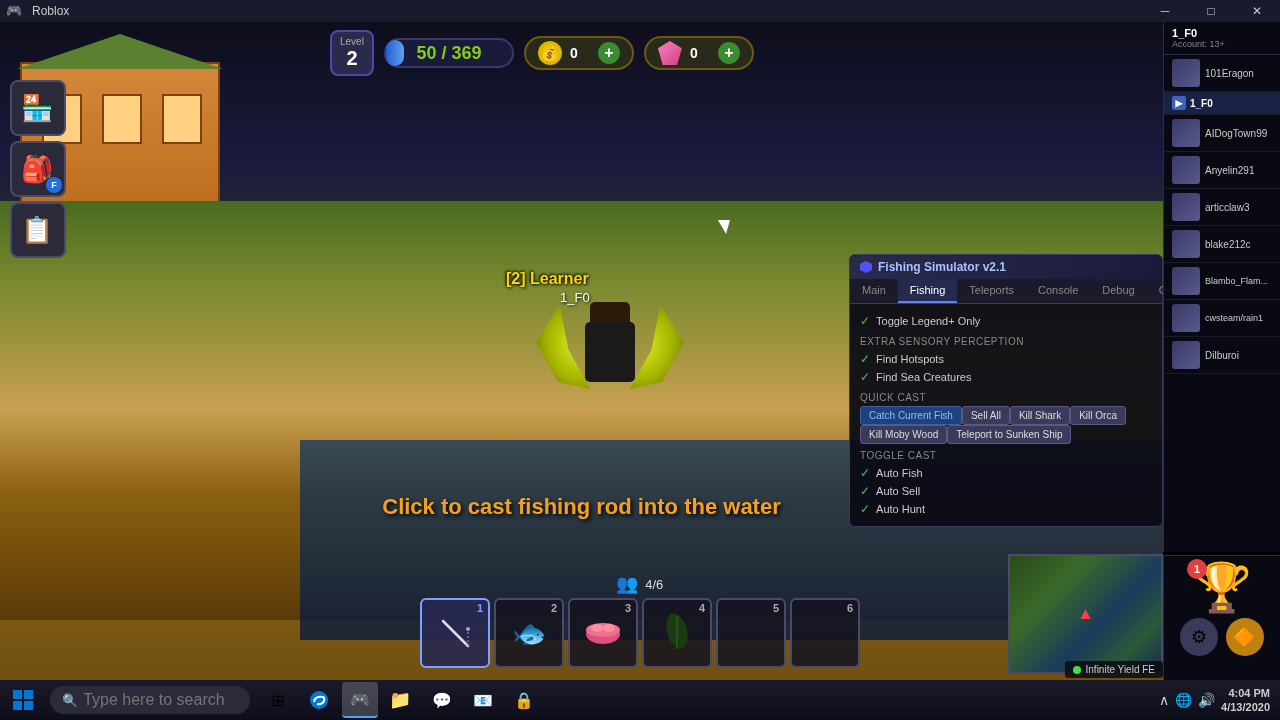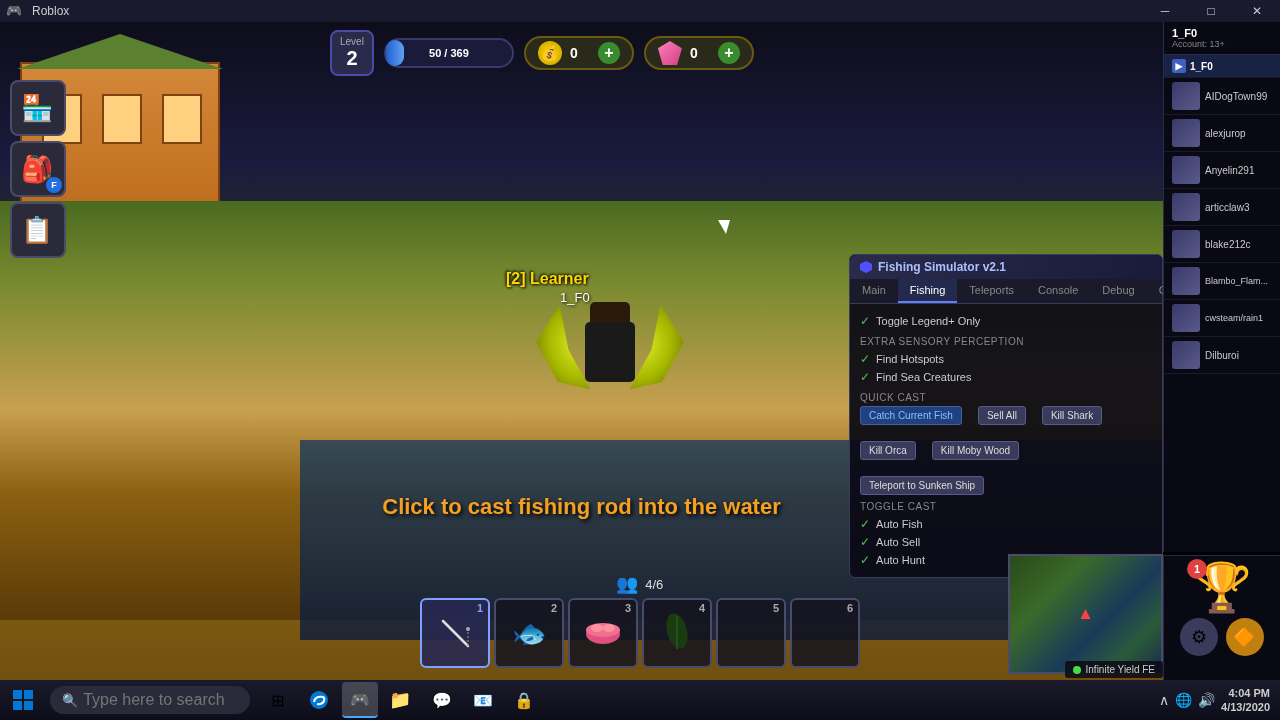--- a/index.html
+++ b/index.html
@@ -309,22 +309,22 @@
     }
     .xp-fill {
       position: absolute;
       left: 0; top: 0;
       height: 100%;
       background: linear-gradient(90deg, #2060d0, #60a0f0);
       border-radius: 18px;
       width: 14%;
     }
     .xp-text {
-      color: #ffffff;
-      font-size: 11px;
+      color: #84cc16;
+      font-size: 18px;
       font-weight: bold;
       position: relative;
       z-index: 1;
       width: 100%;
       text-align: center;
     }
     .currency-box {
       background: #2a2a1a;
       border: 2px solid #6a5a10;
       border-radius: 20px;
@@ -531,21 +531,21 @@
       color: #888;
       font-size: 10px;
       font-weight: normal;
       margin: 6px 0 3px;
       text-transform: uppercase;
       letter-spacing: 0.5px;
     }
     .quick-cast-grid {
       display: flex;
       flex-wrap: wrap;
-      gap: 16px;
+      gap: 0;
       margin-bottom: 6px;
     }
     .quick-btn {
       background: #3a3a5a;
       color: #ddd;
       font-size: 10px;
       padding: 3px 8px;
       border-radius: 3px;
       cursor: pointer;
       border: 1px solid #5a5a8a;
@@ -914,31 +914,31 @@
   <span class="iy-text">Infinite Yield FE</span>
 </div>
 
 <div id="players-panel">
   <div class="players-header">
     <div class="player-account">
       <div class="name">1_F0</div>
       <div class="acct">Account: 13+</div>
     </div>
   </div>
+  <div class="player-list-item">
+    <div class="avatar-placeholder"></div>
+    <span>101Eragon</span>
+  </div>
   <div class="player-list-item player-self">
     <div class="player-self-icon">▶</div>
     <span>1_F0</span>
   </div>
   <div class="player-list-item">
     <div class="avatar-placeholder"></div>
     <span>AIDogTown99</span>
-  </div>
-  <div class="player-list-item">
-    <div class="avatar-placeholder"></div>
-    <span>alexjurop</span>
   </div>
   <div class="player-list-item">
     <div class="avatar-placeholder"></div>
     <span>Anyelin291</span>
   </div>
   <div class="player-list-item">
     <div class="avatar-placeholder"></div>
     <span>articclaw3</span>
   </div>
   <div class="player-list-item">

